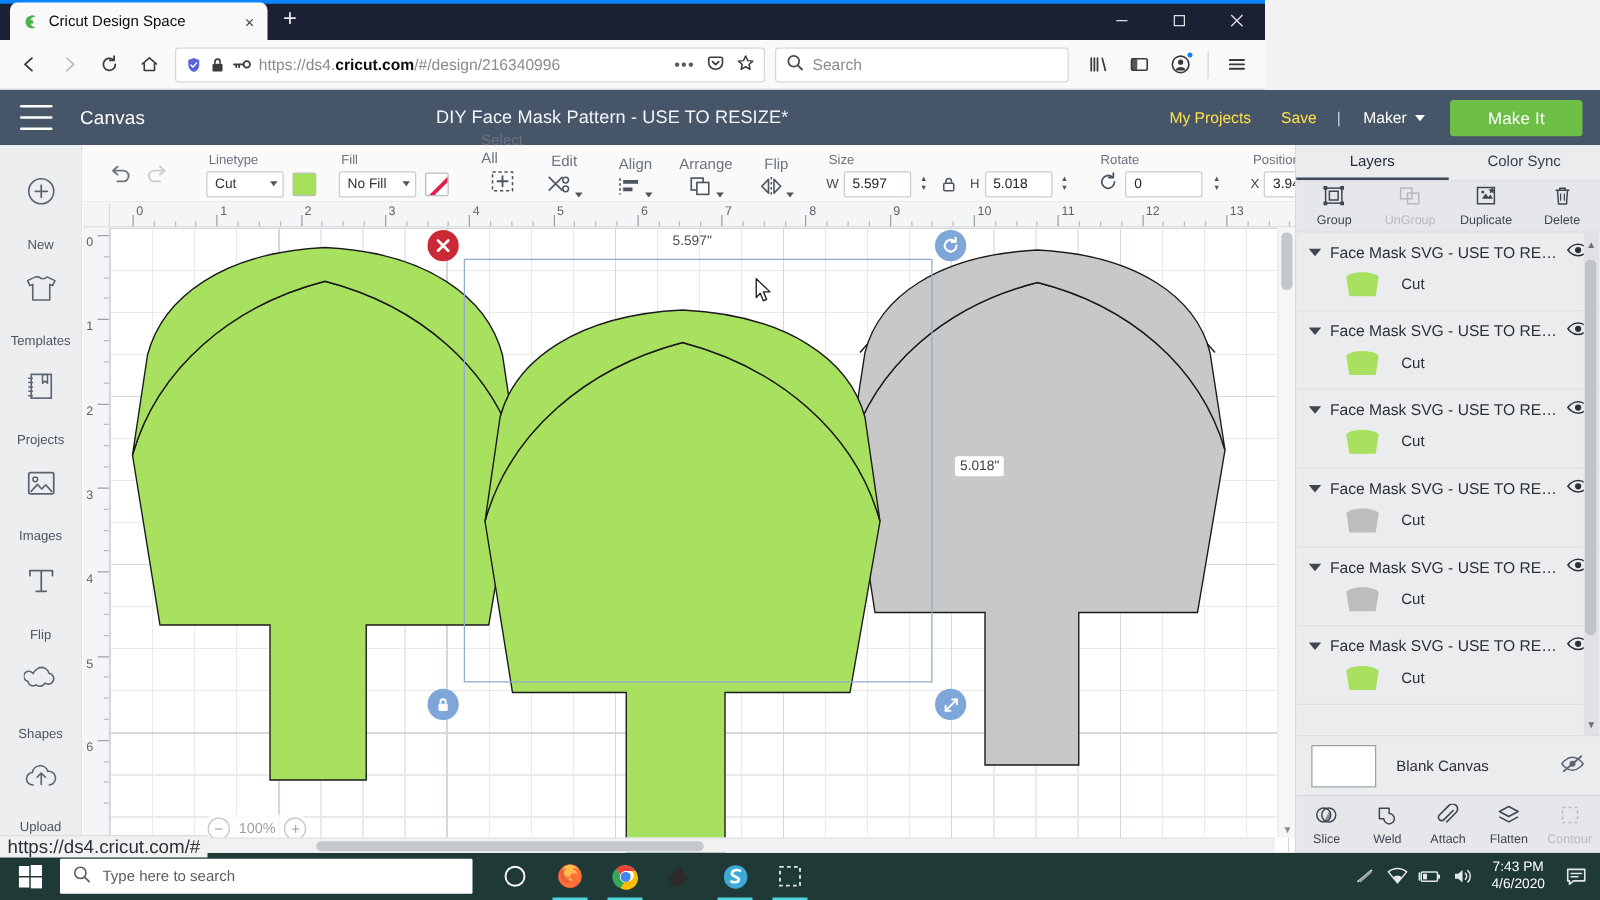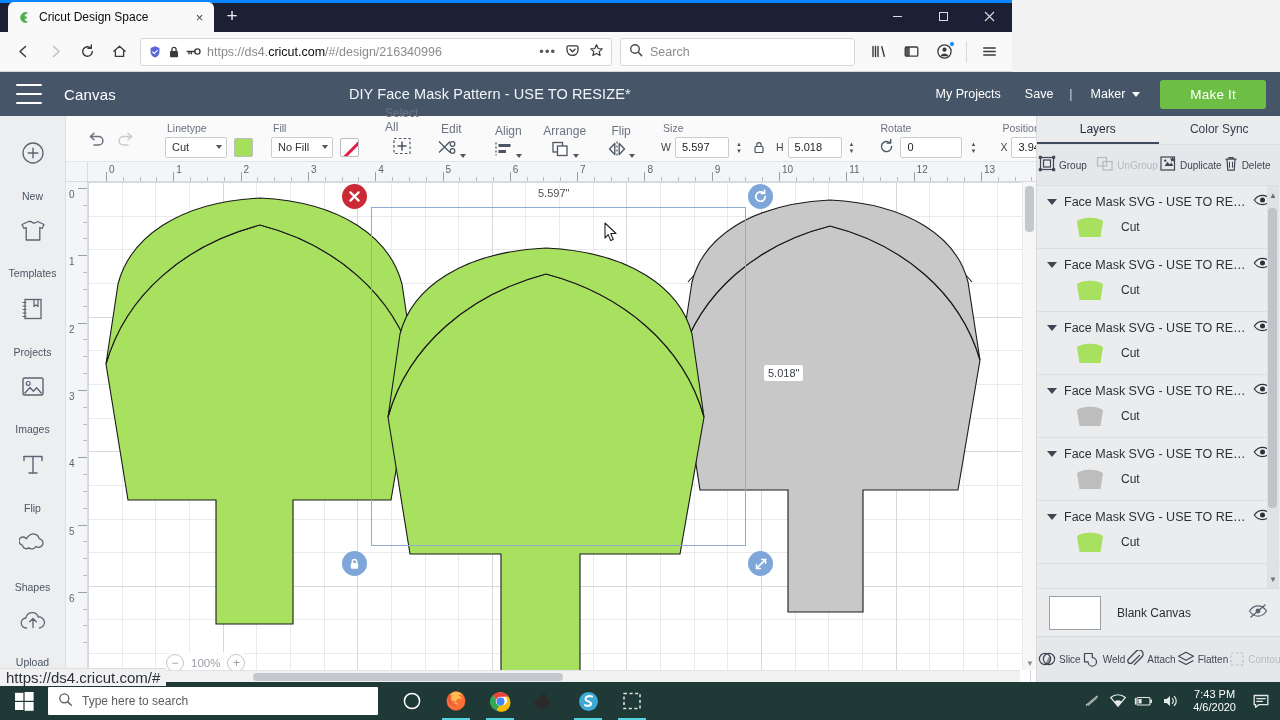--- a/index.html
+++ b/index.html
@@ -53,21 +53,21 @@
   .navbtn {
     width:30px; height:30px; border-radius:4px; display:flex; align-items:center;
     justify-content:center; color:#5a5a5d;
   }
   .navbtn.disabled { color:#c2c2c4; }
   .urlbar {
     flex:1; height:28px; background:#fff; border:1px solid #d7d7db; border-radius:3px;
     display:flex; align-items:center; padding:0 7px; gap:6px; margin:0 6px 0 4px;
   }
   .urltext { flex:1; font-size:12.5px; color:#8b8b8e; white-space:nowrap; overflow:hidden; }
-  .urltext b { color:#0c0c0d; font-weight:400; }
+  .urltext b { color:#0c0c0d; font-weight:700; }
   .urlicon { display:flex; align-items:center; color:#4a4a4f; }
   .url-actions { display:flex; align-items:center; gap:9px; color:#5a5a5d; }
   .searchbar {
     width:235px; height:28px; background:#fff; border:1px solid #d7d7db; border-radius:3px;
     display:flex; align-items:center; padding:0 8px; gap:7px; margin-right:6px;
   }
   .searchbar .ph { color:#8b8b8e; font-size:12.5px; }
   .chrome-right { display:flex; align-items:center; gap:3px; }
   .chrome-right .navbtn { position:relative; }
   .badge-dot {
@@ -83,21 +83,21 @@
   }
   .hamburger { width:26px; height:20px; display:flex; flex-direction:column;
     justify-content:space-between; margin-right:22px; }
   .hamburger span { display:block; height:2px; background:#fff; border-radius:1px; }
   .app-canvas-label { font-size:15px; letter-spacing:.2px; }
   .app-title {
     flex:1; text-align:center; font-size:14.5px; color:#f1f5f9; letter-spacing:.1px;
     padding-right:60px;
   }
   .hdr-right { display:flex; align-items:center; gap:0; }
-  .hdr-link { font-size:12.5px; color:#ffffff; padding:0 12px; white-space:nowrap; }
+  .hdr-link { font-size:12.5px; color:#fde047; padding:0 12px; white-space:nowrap; }
   .hdr-divider { color:#cbd5e1; padding:0 4px; font-size:12.5px; }
   .hdr-machine { font-size:12.5px; color:#fff; padding:0 6px 0 14px; display:flex;
     align-items:center; gap:7px; }
   .caret-down { width:0;height:0;border-left:4.5px solid transparent;
     border-right:4.5px solid transparent;border-top:5px solid #fff; }
   .makeit {
     background:#6dbe45; color:#fff; font-size:13.5px; border-radius:3px;
     padding:7px 30px; margin-left:14px; letter-spacing:.2px;
   }
 
@@ -242,21 +242,21 @@
   .lp-tab {
     flex:1; display:flex; align-items:center; justify-content:center; font-size:12px;
     color:#374151; border-bottom:2px solid transparent;
   }
   .lp-tab.active { border-bottom-color:#3f4b5b; color:#1f2937; }
   .lp-actions {
     display:flex; height:42px; align-items:center; background:#e6e7ea;
     border-top:1px solid #dcdee1; border-bottom:1px solid #dcdee1;
   }
   .lp-act {
-    flex:1; display:flex; flex-direction:row; align-items:center; gap:2px;
+    flex:1; display:flex; flex-direction:column; align-items:center; gap:2px;
     font-size:10px; color:#3f4651;
   }
   .lp-act.disabled { color:#b6babf; }
   .lp-list { flex:1; overflow:hidden; position:relative; }
   .layer-row { border-bottom:1px solid #dcdee1; padding:7px 8px 6px 10px; }
   .layer-head { display:flex; align-items:center; gap:7px; }
   .tri { width:0;height:0;border-left:5px solid transparent;border-right:5px solid transparent;
     border-top:6px solid #3f4651; }
   .layer-name { flex:1; font-size:12.5px; color:#2b3139; white-space:nowrap; overflow:hidden;
     text-overflow:ellipsis; }

